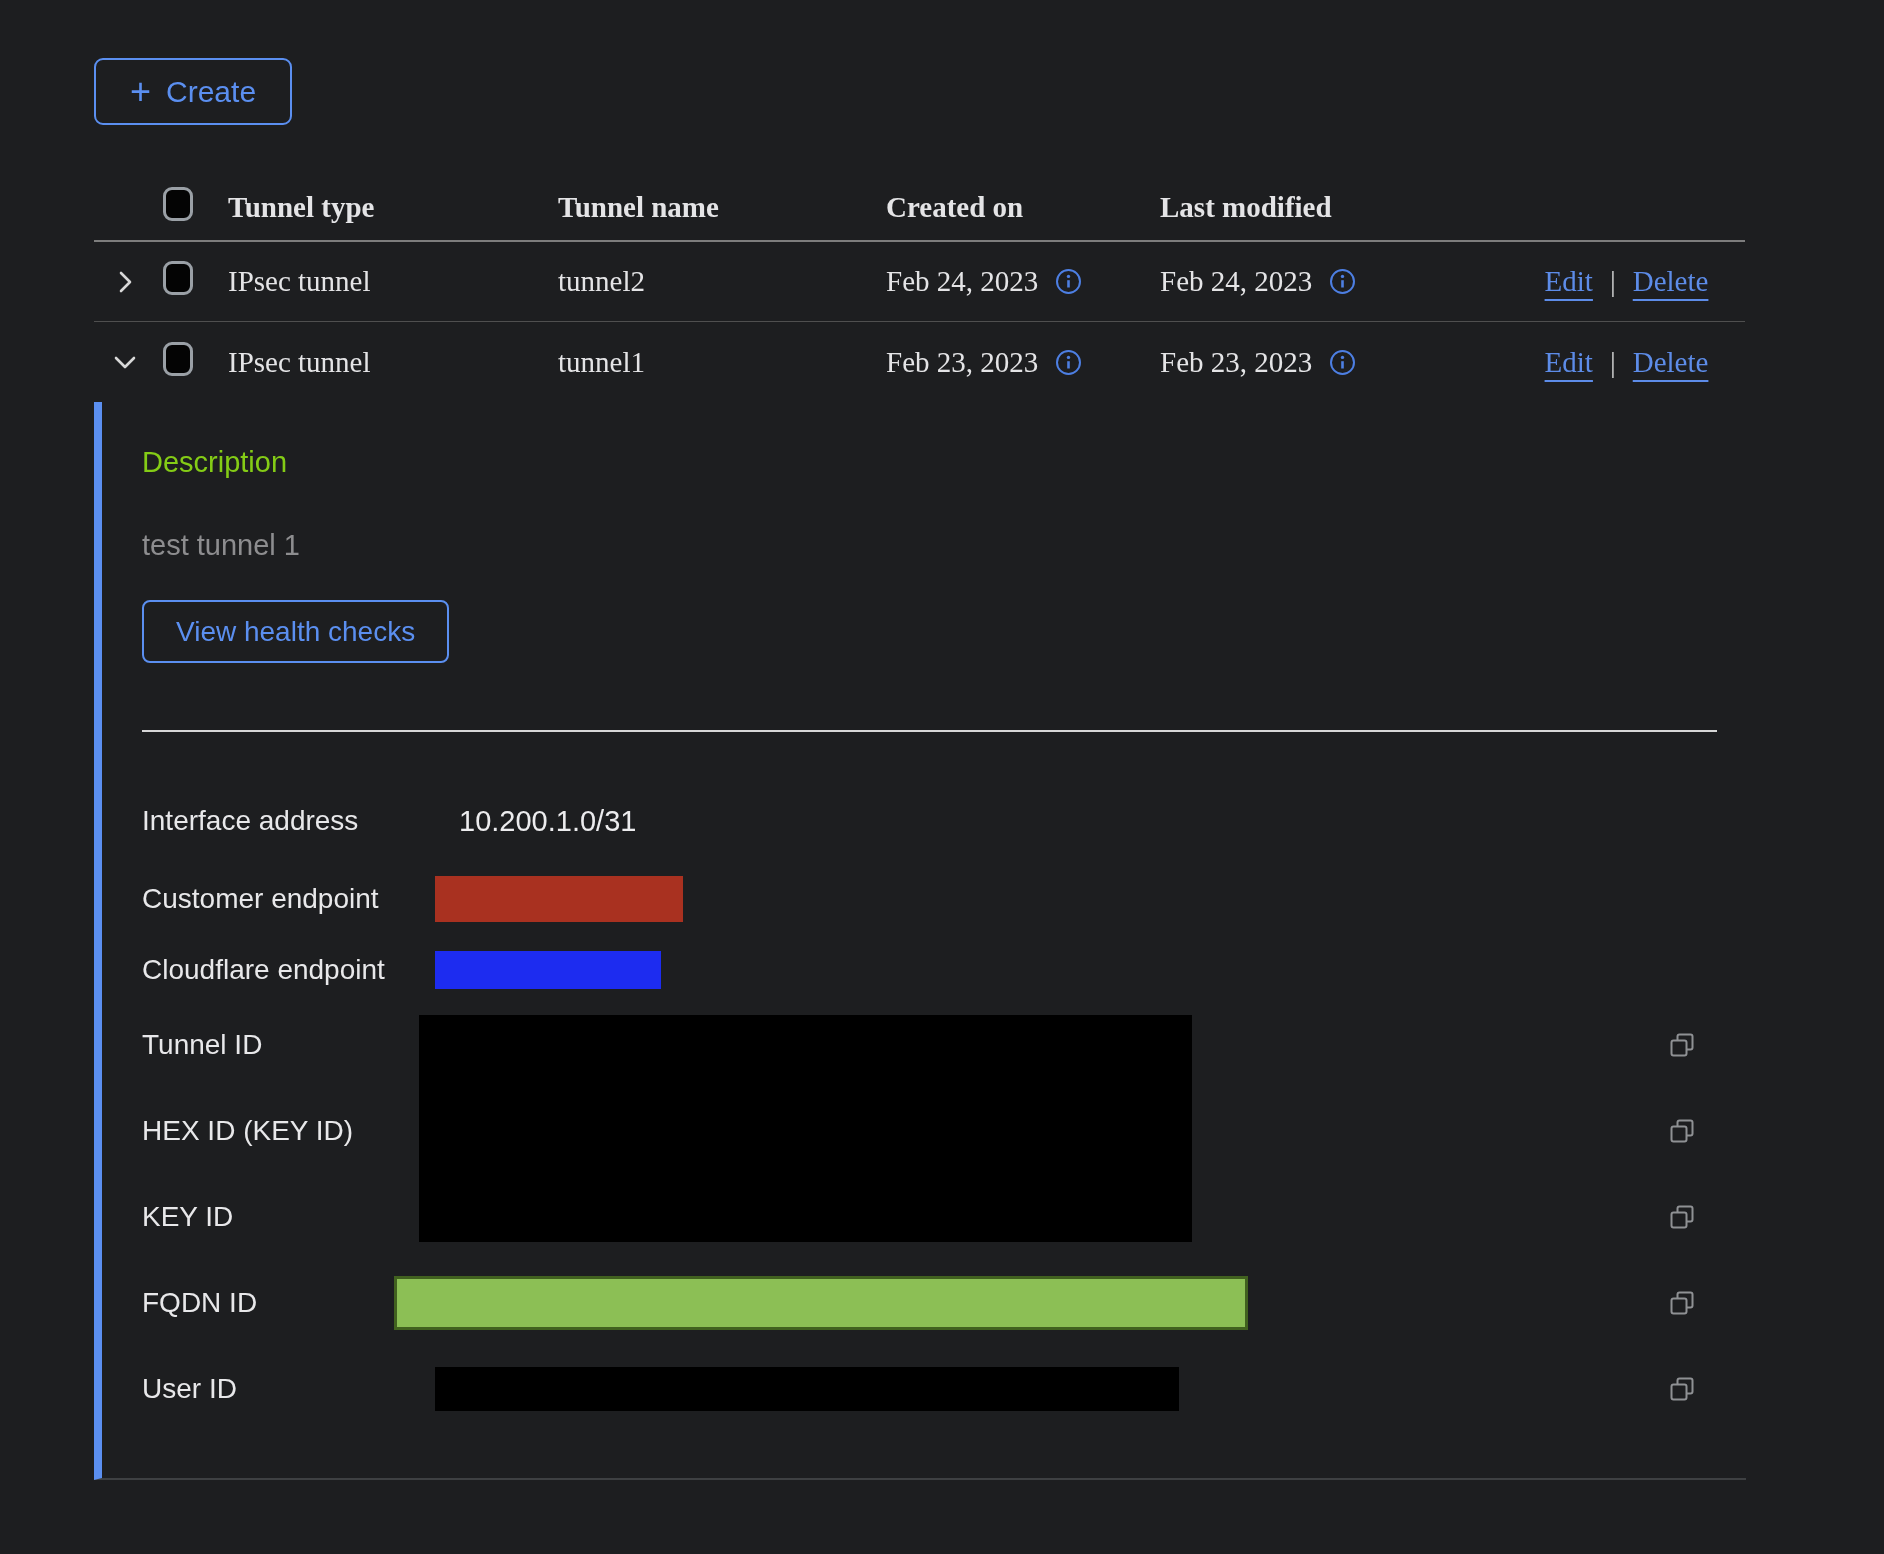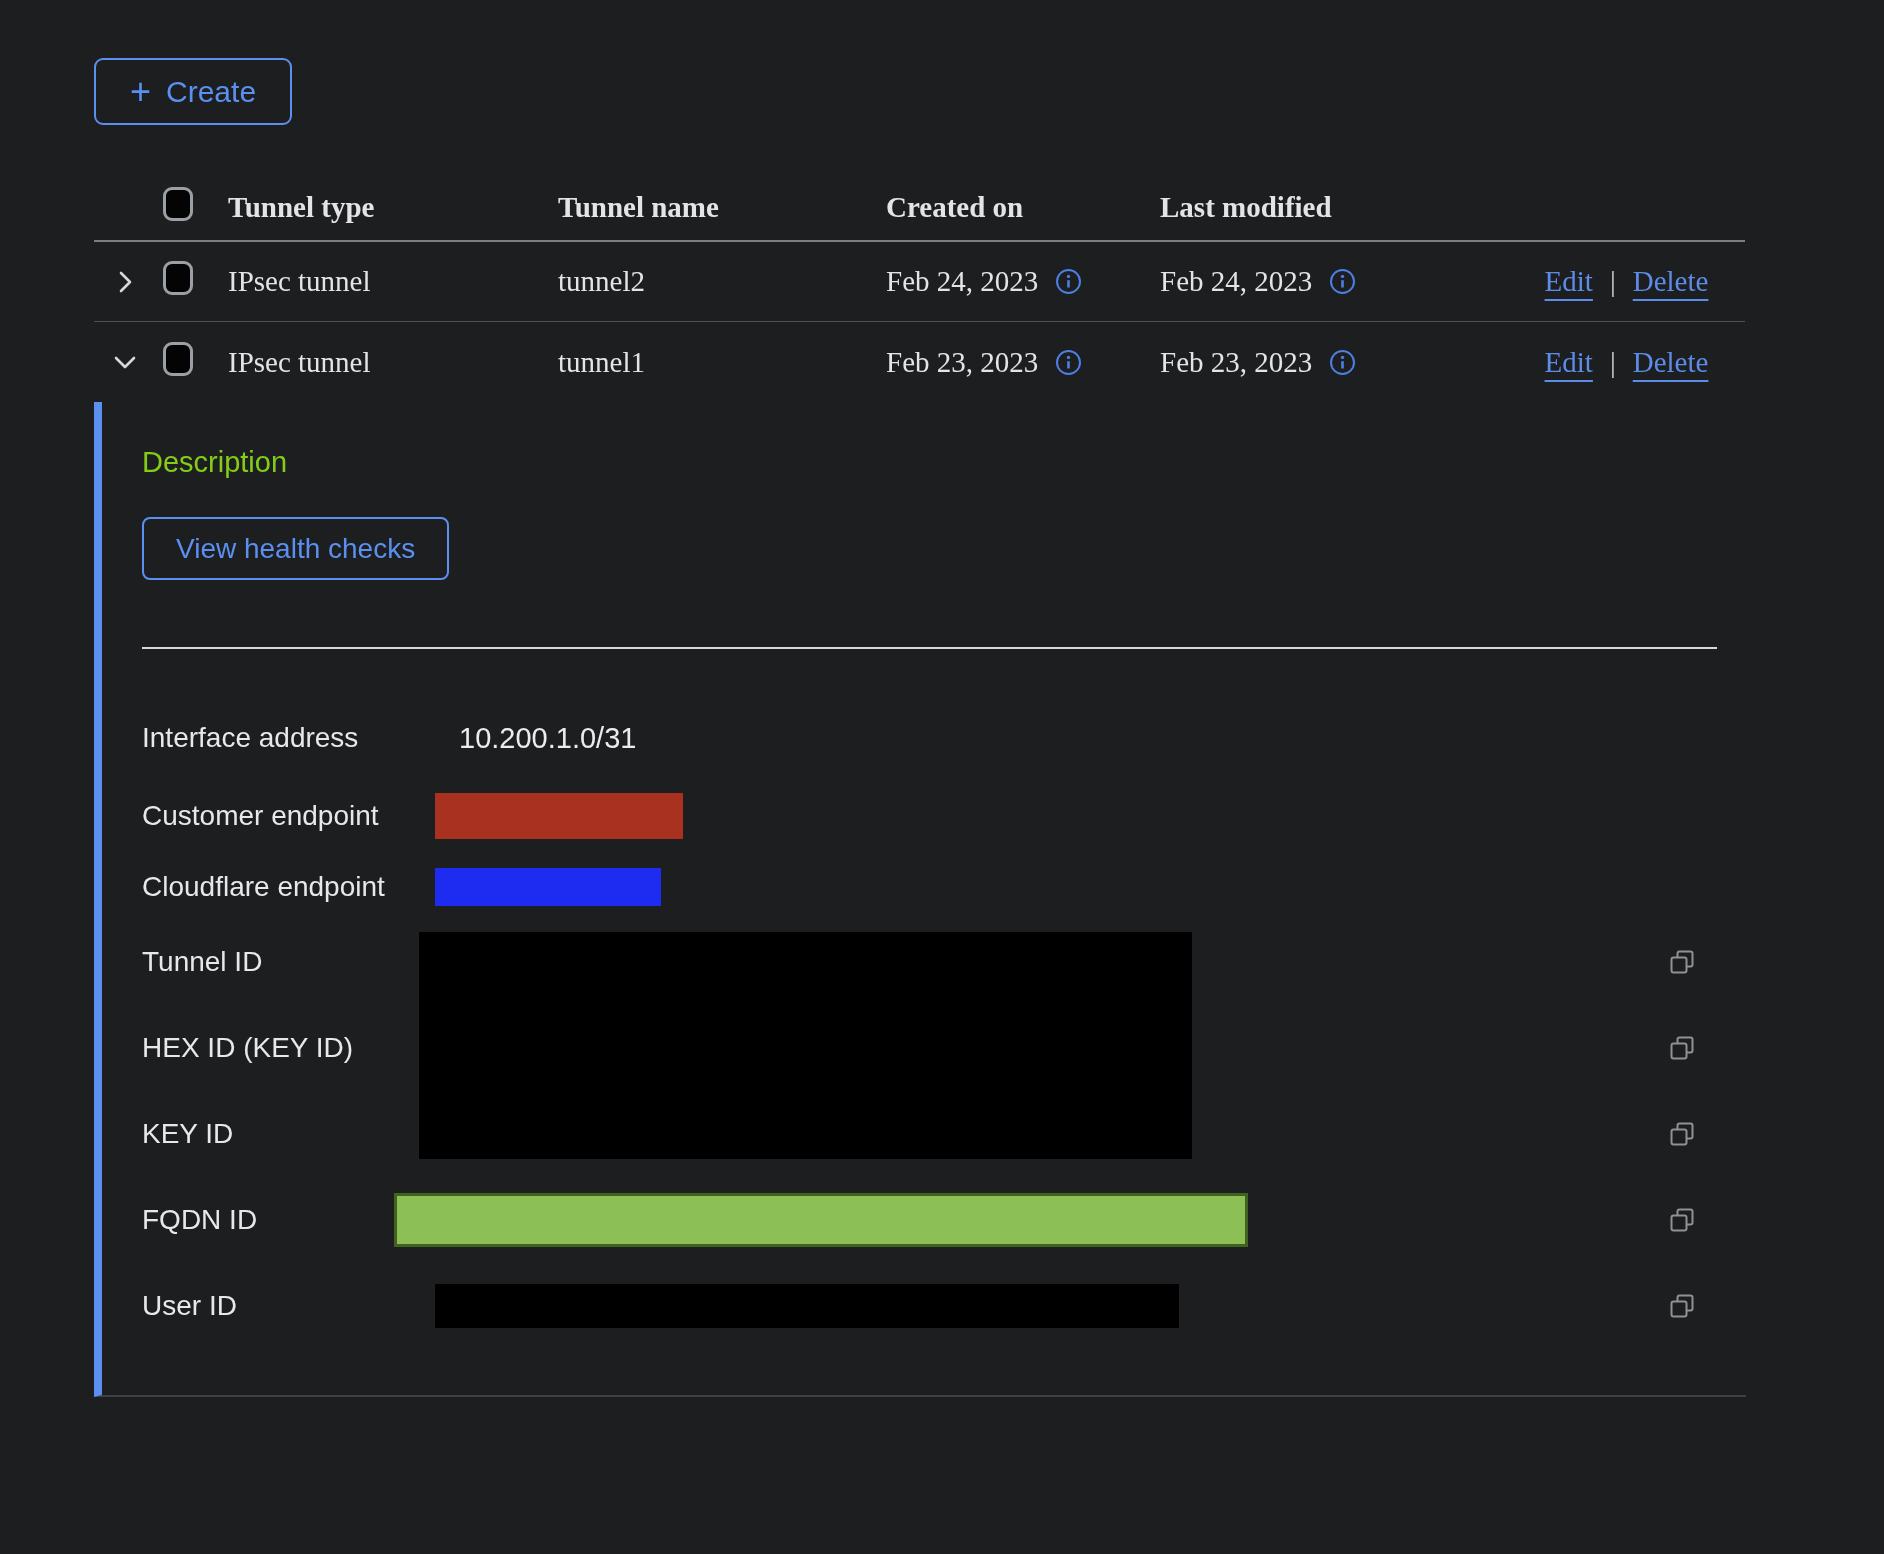--- a/index.html
+++ b/index.html
@@ -217,20 +217,21 @@
       <div class="cell c-actions">
         <a class="link">Edit</a>
         <span class="action-sep">|</span>
         <a class="link">Delete</a>
       </div>
     </div>
   </div>
 
   <div class="panel">
     <div class="desc-label">Description</div>
+    <div class="desc-value">test tunnel 1</div>
     <button class="health-btn">View health checks</button>
 
     <div class="panel-divider"></div>
 
     <div class="details">
 
       <div class="detail-row row-interface">
         <div class="label">Interface address</div>
         <div class="value-text">10.200.1.0/31</div>
       </div>

